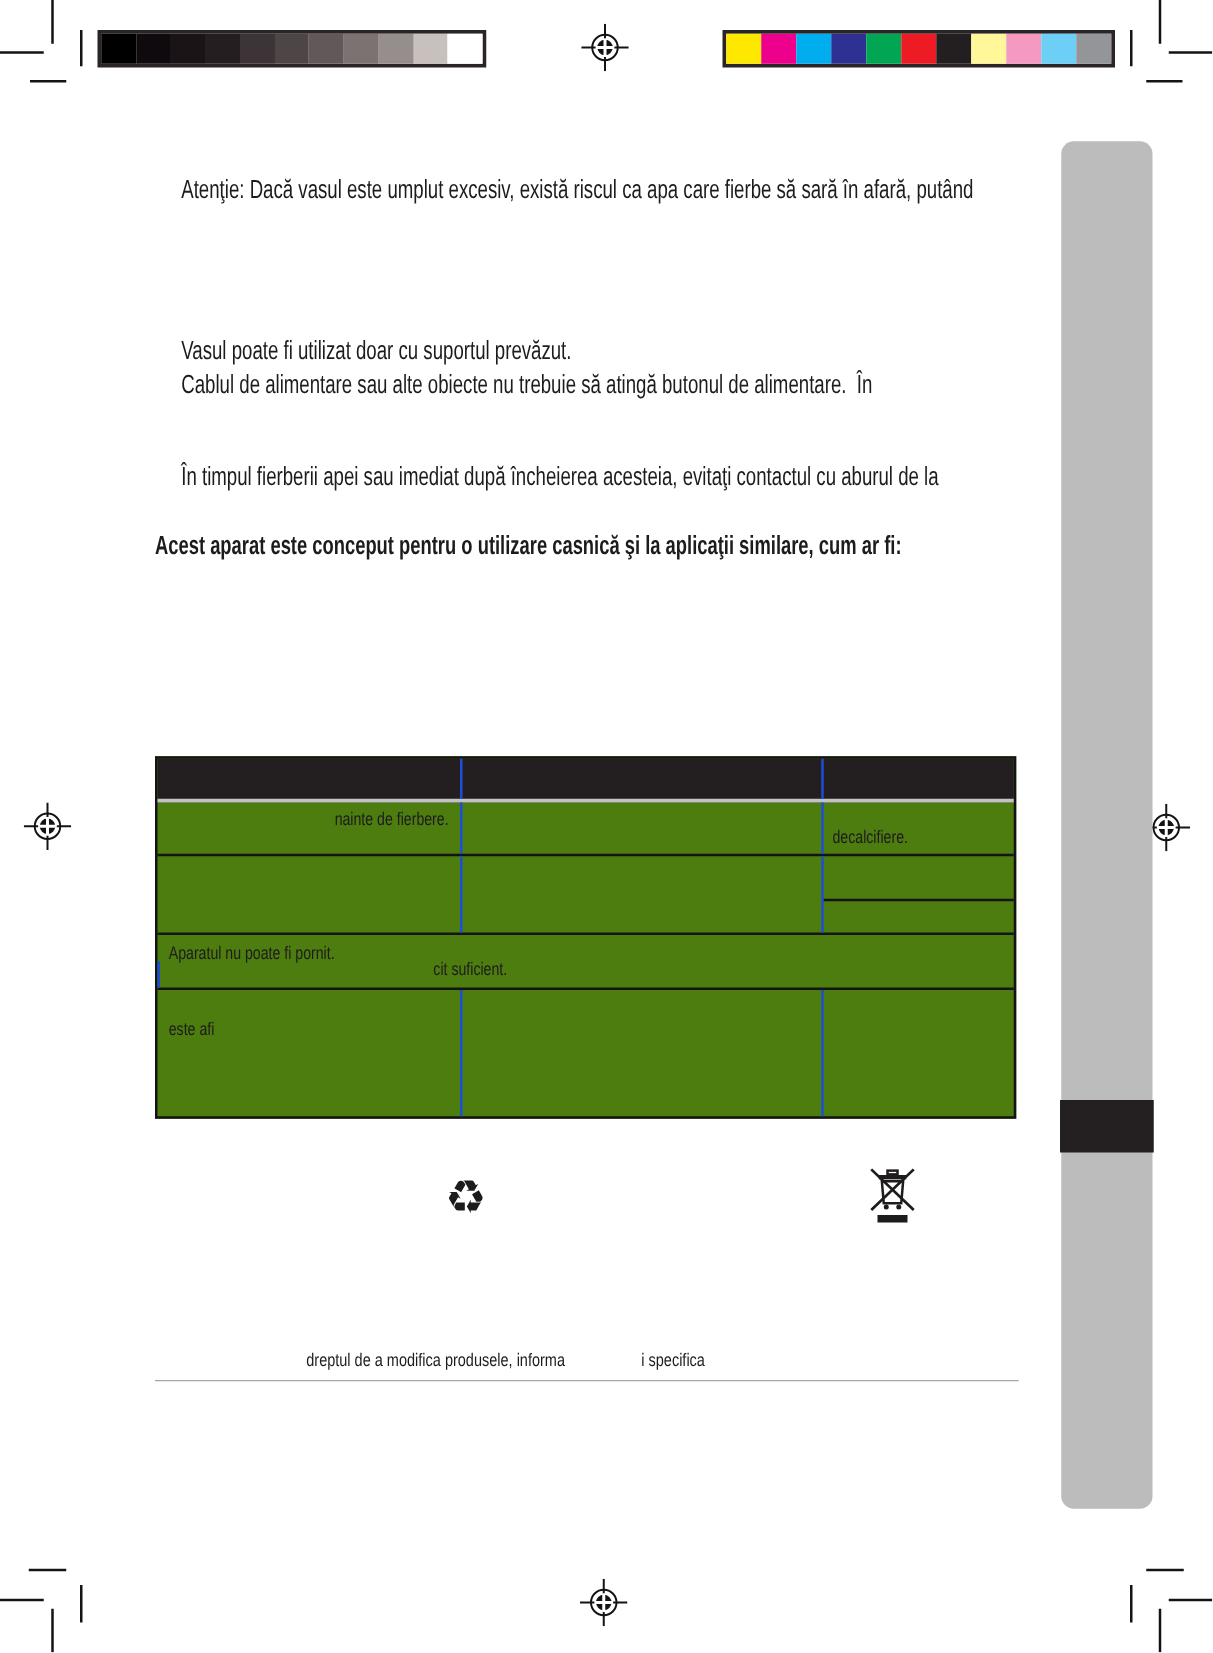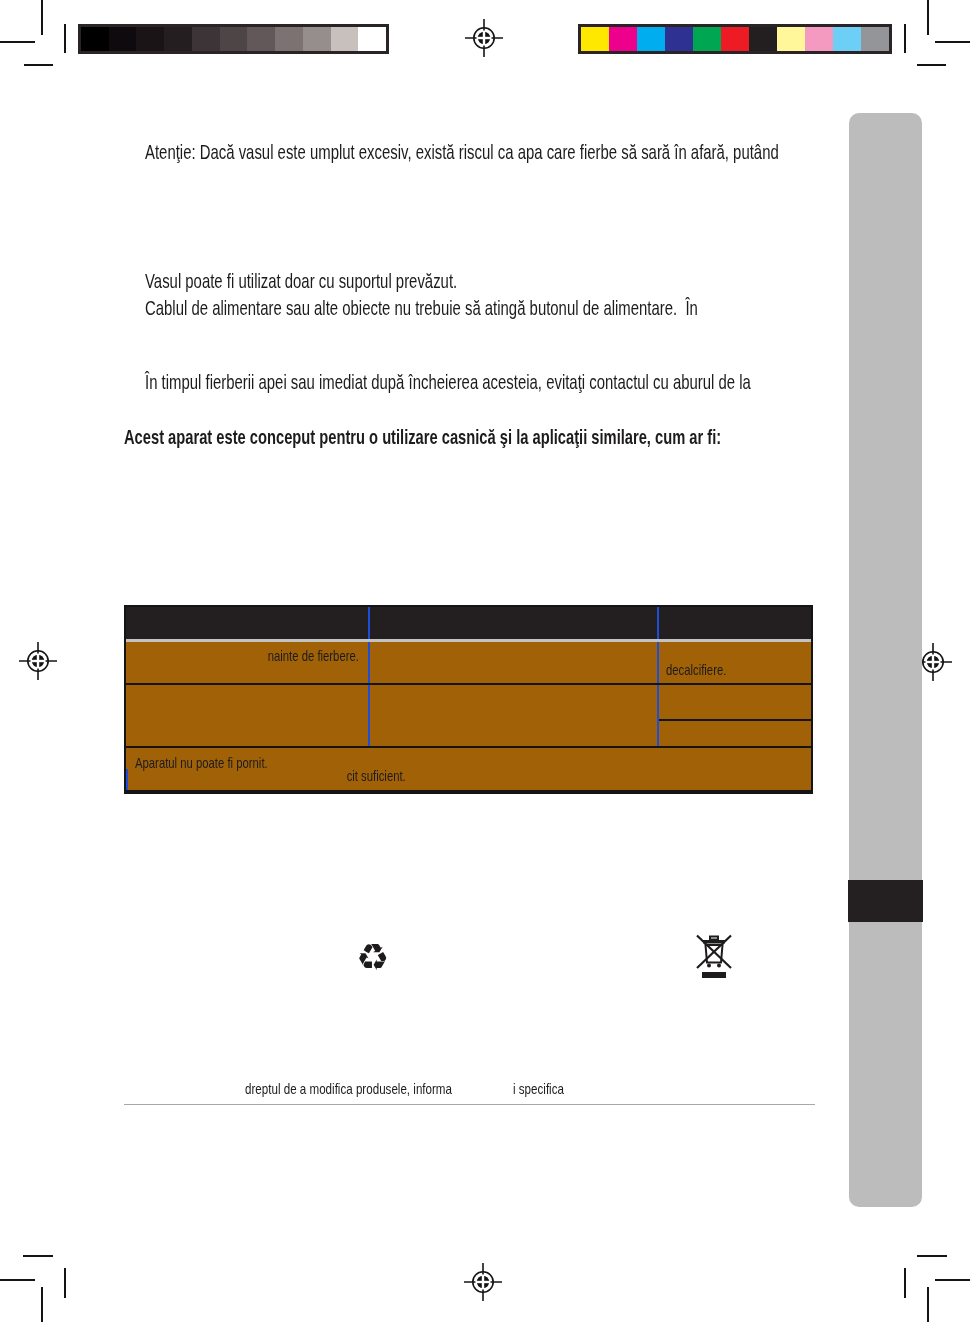--- a/index.html
+++ b/index.html
@@ -40,21 +40,21 @@
             transform:scaleX(0.71);transform-origin:0 0;color:#1d1b1c;}
   .bodyline.bold{font-weight:700;transform:scaleX(0.70);}
   .t-warning{left:145px;top:140px;}
   .t-support{left:145px;top:269px;}
   .t-cable{left:145px;top:296px;}
   .t-steam{left:145px;top:370px;}
   .t-heading{left:124px;top:425px;}
 
   
   .tbl{position:absolute;left:124px;top:605px;width:689px;box-sizing:border-box;
-       border:2px solid #141414;background:#a16207;}
+       border:2px solid #141414;background:#4d7c0f;}
   .tr{display:flex;width:100%;box-sizing:border-box;}
   .thead{height:35px;background:#231f20;border-bottom:3px solid #c3c3c3;}
   .r1{height:43px;border-bottom:2px solid #141414;}
   .r2{height:63px;border-bottom:2px solid #141414;}
   .r3{height:44px;border-bottom:2px solid #141414;flex-direction:column;}
   .r4{height:101px;}
   .td{position:relative;box-sizing:border-box;height:100%;}
   .td + .td{border-left:2px solid #1d4ed8;}
   .c1{width:242px;} .c2{width:289px;} .c3{flex:1;}
   .split{display:flex;flex-direction:column;}
@@ -204,20 +204,27 @@
     </div>
     <div class="tr r3">
       <div class="td c1">
         <span class="tbl-text pos-tl">Aparatul nu poate fi pornit.</span>
       </div>
       <div class="td c2">
         <span class="tbl-text pos-br">cit suficient.</span>
       </div>
       <div class="td c3"></div>
     </div>
+    <div class="tr r4">
+      <div class="td c1">
+        <span class="tbl-text pos-tl2">este afi</span>
+      </div>
+      <div class="td c2"></div>
+      <div class="td c3"></div>
+    </div>
   </div>
 
   <span class="recycle">♻</span>
   <svg class="weee" viewBox="0 0 36 48">
     <rect class="stroke" x="14" y="5.5" width="8" height="3"></rect>
     <rect class="fill" x="7" y="9" width="22" height="3.5"></rect>
     <path class="stroke" d="M9.5,14 L26.5,14 L25,31.5 L11,31.5 Z"></path>
     <circle class="fill" cx="13" cy="34.5" r="2"></circle>
     <circle class="fill" cx="23" cy="34.5" r="2"></circle>
     <line class="cross" x1="1" y1="4.5" x2="35" y2="37"></line>

